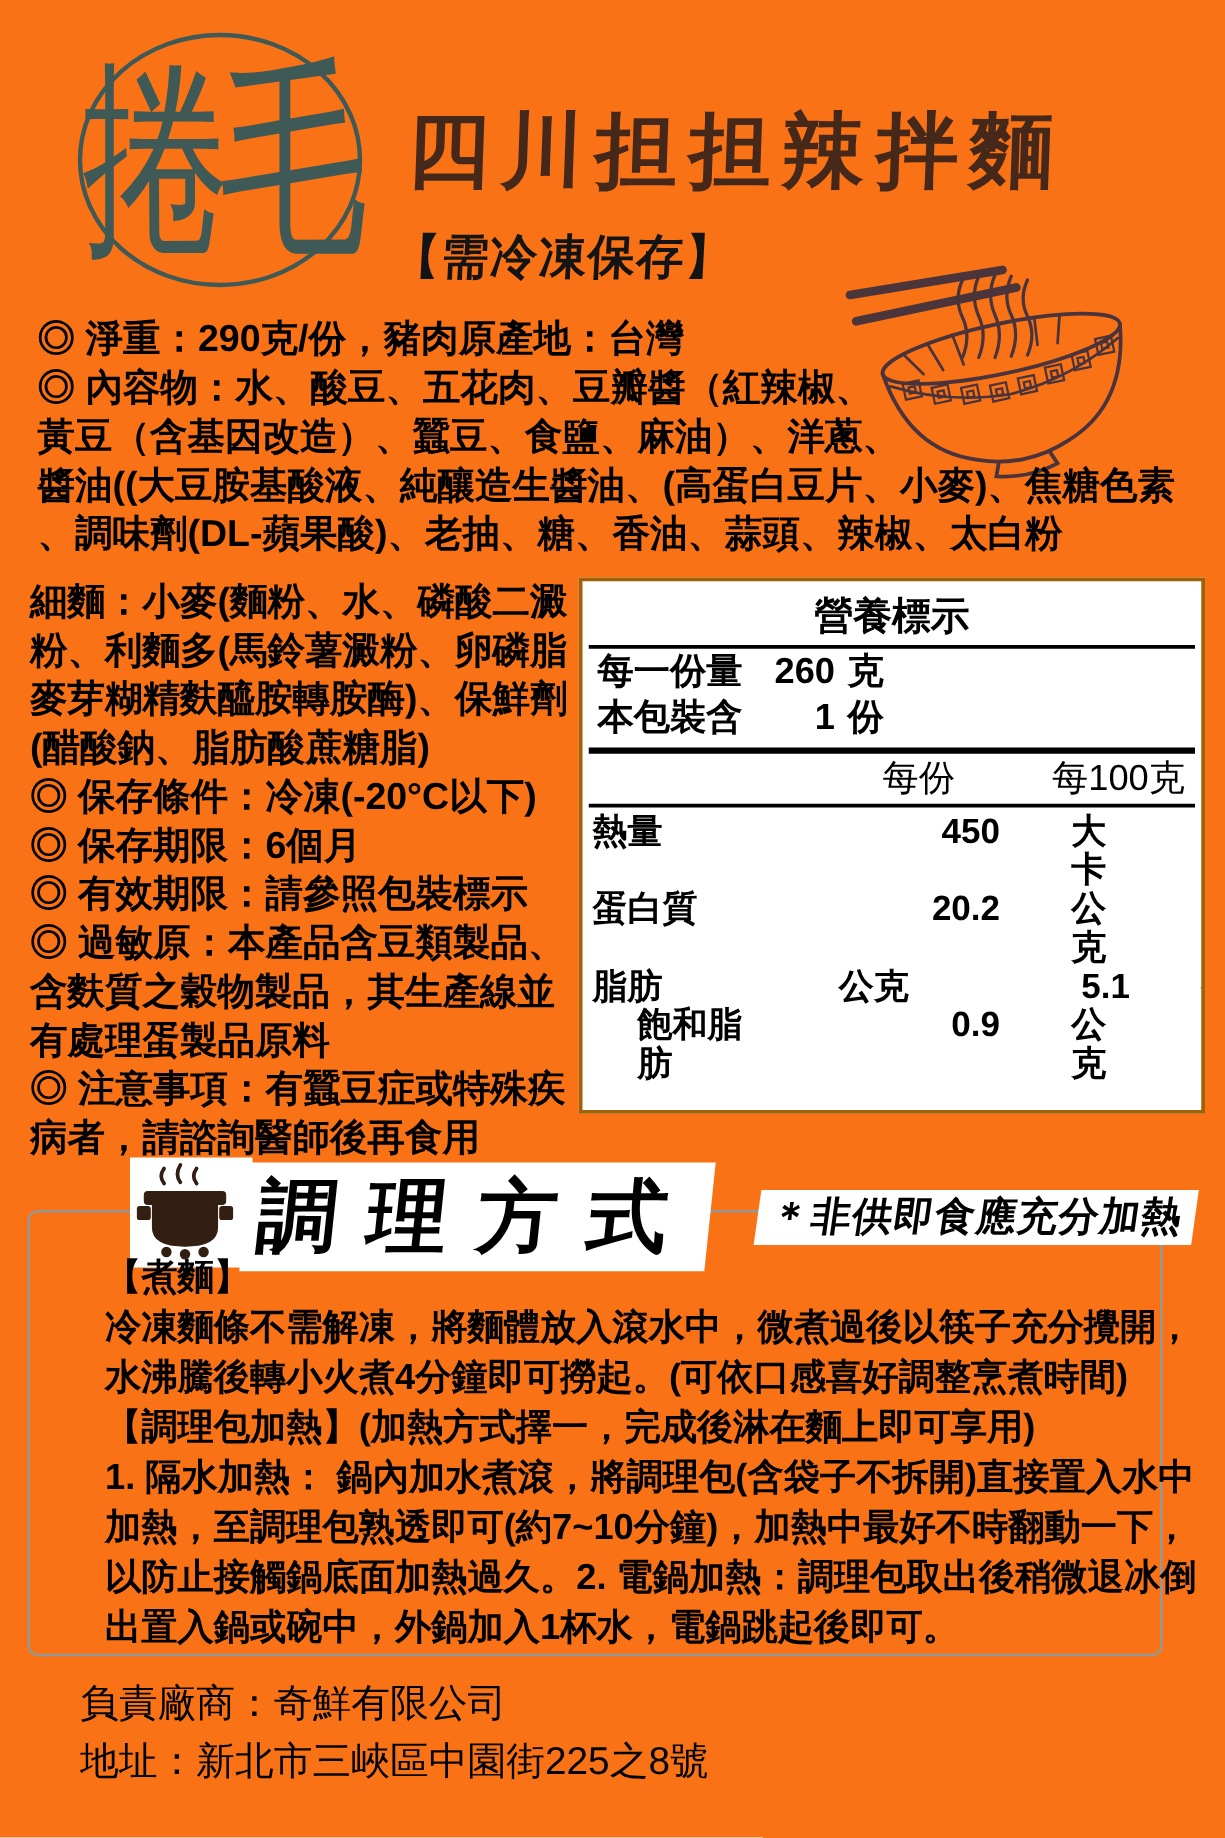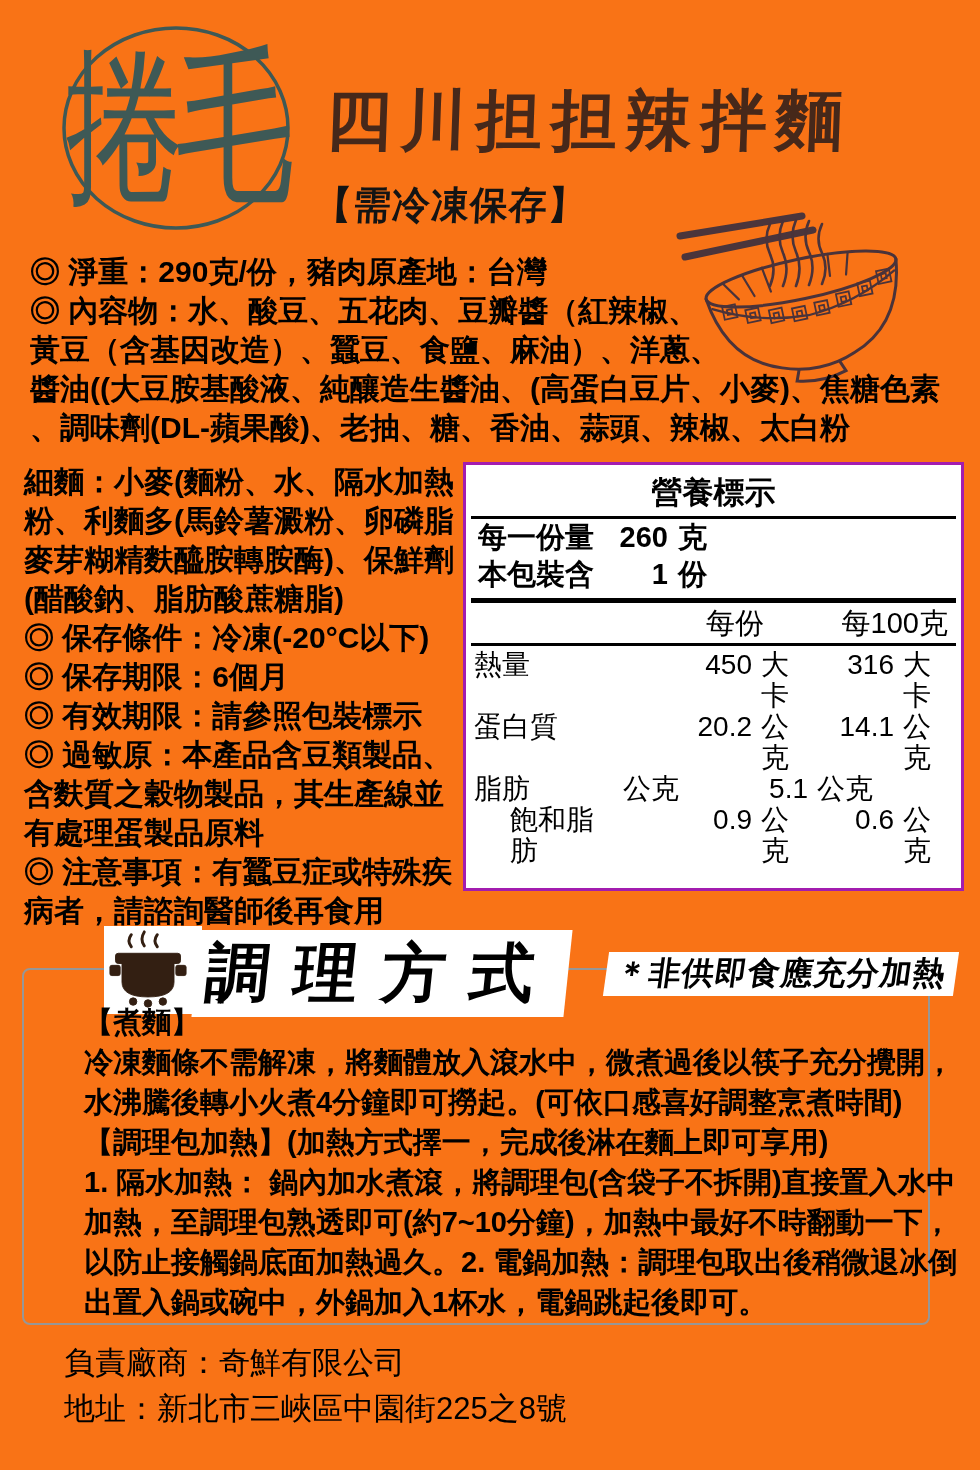--- a/index.html
+++ b/index.html
@@ -17,36 +17,36 @@
            transform:skewX(-3deg);}
   .bowl{left:672px;top:202px;width:235px;height:182px;}
 
   
   .info-lines{left:30px;top:252px;width:930px;}
   .info-lines .line, .leftcol .line, .cook-lines .line{
       font-size:30px;font-weight:700;line-height:39px;white-space:nowrap;}
   .leftcol{left:24px;top:462px;width:440px;}
 
   
-  .nut-table{left:463px;top:462px;width:501px;height:429px;border:3px solid #a21caf;
+  .nut-table{left:463px;top:462px;width:501px;height:429px;border:3px solid #a16207;
              box-sizing:border-box;background:#fff;overflow:hidden;}
   .nut-title{text-align:center;font-size:31px;font-weight:700;padding-top:7px;height:44px;}
   hr.r3{border:0;border-top:3px solid #000;margin:0 5px;}
   hr.r5{border:0;border-top:5px solid #000;margin:5px 5px 0 5px;}
   .srow{display:flex;font-size:29px;font-weight:700;line-height:37px;padding:0 12px;}
   .srow .sl{width:124px;}
   .srow .sv{width:66px;text-align:right;}
   .srow .su{padding-left:10px;}
   .nhead{display:grid;grid-template-columns:140px 138px 56px 86px 54px;
          font-size:29px;font-weight:400;line-height:40px;padding:0 8px;}
   .nhead .h1{grid-column:2/4;text-align:right;padding-right:44px;}
   .nhead .h2{grid-column:4/6;text-align:right;padding-right:0;}
   .nbody{padding:3px 8px 0 8px;}
   .nrow{display:grid;grid-template-columns:140px 138px 56px 86px 54px;
-        font-size:28px;font-weight:400;line-height:31px;}
+        font-size:28px;font-weight:700;line-height:31px;gap:48px;}
   .nrow .val{text-align:right;}
   .nrow .unit{padding-left:9px;}
   .nrow .nm.indent{padding-left:36px;}
 
   
   .cook-box{left:22px;top:968px;width:908px;height:357px;border:2px solid #979797;
             border-radius:8px;box-sizing:border-box;}
   .pot{left:104px;top:926px;width:88px;height:88px;background:#fff;padding:0 5px;}
   .cook-title{left:196px;top:930px;font-family:"DejaVu Serif",serif;font-weight:700;
               font-size:64px;letter-spacing:24px;color:#000;background:#fff;
@@ -130,21 +130,21 @@
 
   <div class="line">◎ 淨重：290克/份，豬肉原產地：台灣</div>
       <div class="line">◎ 內容物：水、酸豆、五花肉、豆瓣醬（紅辣椒、</div>
       <div class="line">黃豆（含基因改造）、蠶豆、食鹽、麻油）、洋蔥、</div>
       <div class="line">醬油((大豆胺基酸液、純釀造生醬油、(高蛋白豆片、小麥)、焦糖色素</div>
       <div class="line">、調味劑(DL-蘋果酸)、老抽、糖、香油、蒜頭、辣椒、太白粉</div>
     </div>
 
   <div class="abs leftcol">
 
-  <div class="line">細麵：小麥(麵粉、水、隔水加熱</div>
+  <div class="line">細麵：小麥(麵粉、水、磷酸二澱</div>
       <div class="line">粉、利麵多(馬鈴薯澱粉、卵磷脂</div>
       <div class="line">麥芽糊精麩醯胺轉胺酶)、保鮮劑</div>
       <div class="line">(醋酸鈉、脂肪酸蔗糖脂)</div>
       <div class="line">◎ 保存條件：冷凍(-20°C以下)</div>
       <div class="line">◎ 保存期限：6個月</div>
       <div class="line">◎ 有效期限：請參照包裝標示</div>
       <div class="line">◎ 過敏原：本產品含豆類製品、</div>
       <div class="line">含麩質之穀物製品，其生產線並</div>
       <div class="line">有處理蛋製品原料</div>
       <div class="line">◎ 注意事項：有蠶豆症或特殊疾</div>

